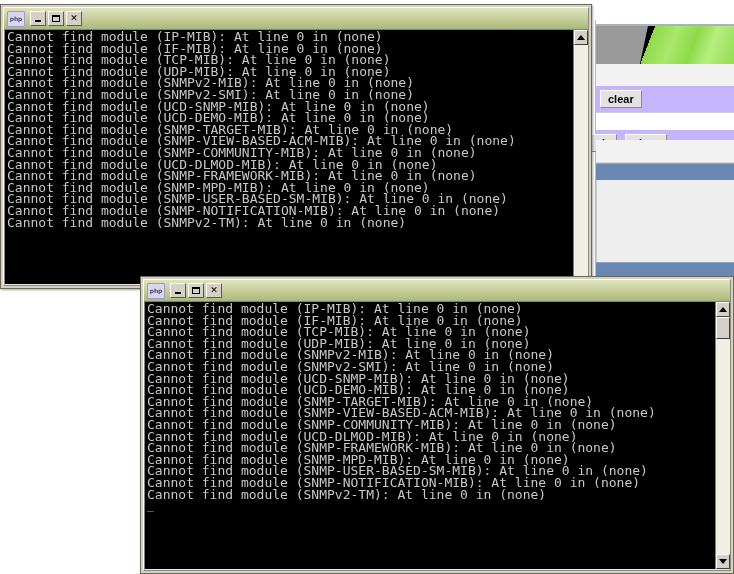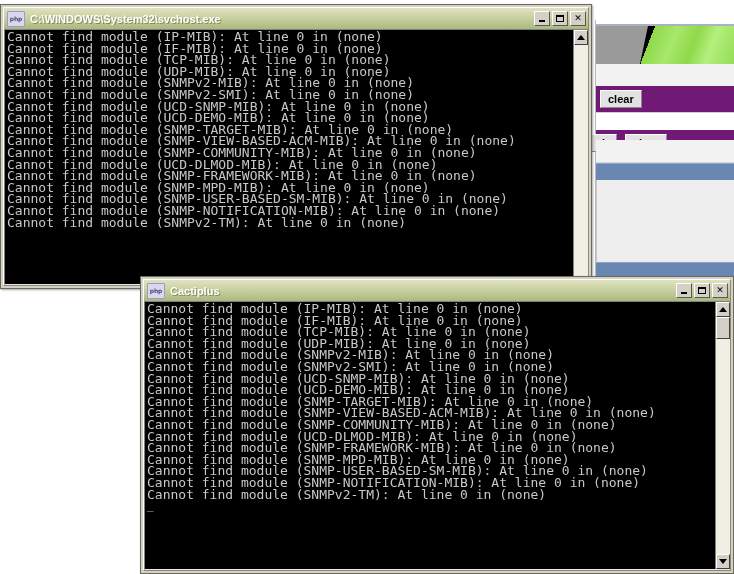--- a/index.html
+++ b/index.html
@@ -49,21 +49,21 @@
     left: 596px;
     width: 138px;
     background: #f2f2f2;
     border-bottom: 1px solid #d8d8d8;
   }
   .bg-row {
     position: absolute;
     left: 596px;
     width: 138px;
     height: 26px;
-    background: #701a75;
+    background: #c4b5fd;
     border-bottom: 1px solid #cfcfcf;
     display: flex;
     align-items: center;
   }
   .bg-btn {
     font-family: "Liberation Sans", sans-serif;
     font-size: 11px;
     font-weight: bold;
     color: #000;
     background: #e2e2e2;
@@ -316,21 +316,20 @@
   <div class="bg-blue-bar" style="top:262px;"></div>
   <div class="bg-white-panel" style="top:279px;height:14px;"></div>
 </div>
 
 <div class="win" id="win-svchost">
   <div class="win-inner">
     <div class="titlebar">
       <div class="php-icon">
         <span>php</span>
       </div>
-      <div class="title-text">C:\WINDOWS\System32\svchost.exe</div>
       <div class="win-ctrls">
         <div class="wbtn">
             <span class="min-glyph"></span>
           </div>
         <div class="wbtn">
             <span class="max-glyph"></span>
           </div>
         <div class="wbtn">✕</div>
       </div>
     </div>
@@ -363,21 +362,20 @@
     </div>
   </div>
 </div>
 
 <div class="win" id="win-cactiplus">
   <div class="win-inner">
     <div class="titlebar">
       <div class="php-icon">
         <span>php</span>
       </div>
-      <div class="title-text">Cactiplus</div>
       <div class="win-ctrls">
         <div class="wbtn">
             <span class="min-glyph"></span>
           </div>
         <div class="wbtn">
             <span class="max-glyph"></span>
           </div>
         <div class="wbtn">✕</div>
       </div>
     </div>

